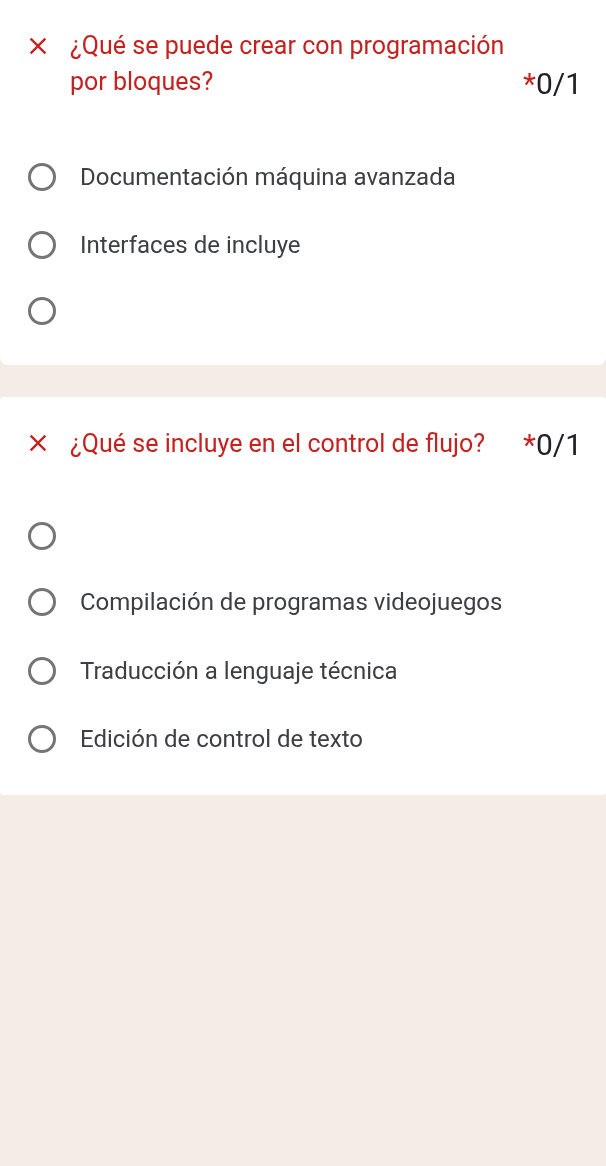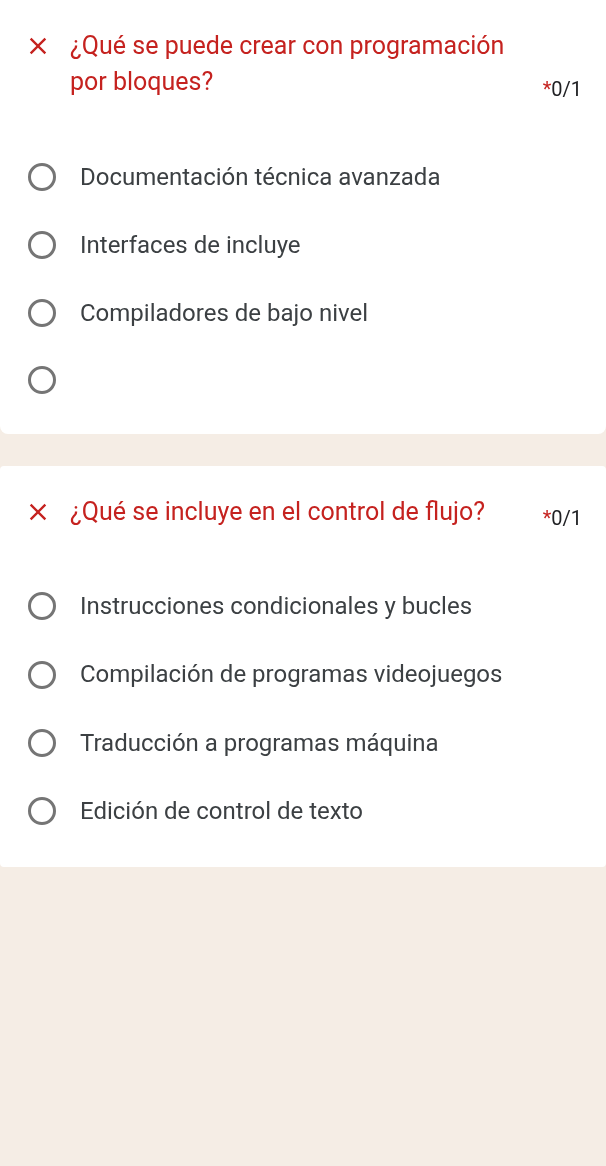--- a/index.html
+++ b/index.html
@@ -35,21 +35,21 @@
   }
   .q-title {
     color: #c5221f;
     font-size: 25px;
     line-height: 1.45;
     font-weight: 400;
     flex: 1;
   }
   .q-score {
     color: #202124;
-    font-size: 20px;
+    font-size: 30px;
     font-weight: 400;
     white-space: nowrap;
     margin-top: 2px;
   }
   .q-score .asterisk { color: #c5221f; }
   .options {
     display: flex;
     flex-direction: column;
     gap: 36px;
     padding-left: 4px;
@@ -84,29 +84,25 @@
         </svg>
     </span>
     <div class="q-title-wrap">
       <div class="q-title">¿Qué se puede crear con programación por bloques?</div>
       <div class="q-score"><span class="asterisk">*</span><span>0/1</span></div>
     </div>
   </div>
   <div class="options">
     <div class="option">
       <span class="radio"></span>
-      <span class="opt-label">Documentación técnica avanzada</span>
+      <span class="opt-label">Documentación máquina avanzada</span>
     </div>
     <div class="option">
       <span class="radio"></span>
       <span class="opt-label">Interfaces de incluye</span>
-    </div>
-    <div class="option">
-      <span class="radio"></span>
-      <span class="opt-label">Compiladores de bajo nivel</span>
     </div>
     <div class="option">
       <span class="radio"></span>
     </div>
   </div>
 </div>
 
 <div class="card">
   <div class="q-header">
     <span class="x-icon">
@@ -115,28 +111,27 @@
         </svg>
     </span>
     <div class="q-title-wrap">
       <div class="q-title">¿Qué se incluye en el control de flujo?</div>
       <div class="q-score"><span class="asterisk">*</span><span>0/1</span></div>
     </div>
   </div>
   <div class="options">
     <div class="option">
       <span class="radio"></span>
-      <span class="opt-label">Instrucciones condicionales y bucles</span>
     </div>
     <div class="option">
       <span class="radio"></span>
       <span class="opt-label">Compilación de programas videojuegos</span>
     </div>
     <div class="option">
       <span class="radio"></span>
-      <span class="opt-label">Traducción a programas máquina</span>
+      <span class="opt-label">Traducción a lenguaje técnica</span>
     </div>
     <div class="option">
       <span class="radio"></span>
       <span class="opt-label">Edición de control de texto</span>
     </div>
   </div>
 </div>
 
 </body></html>

